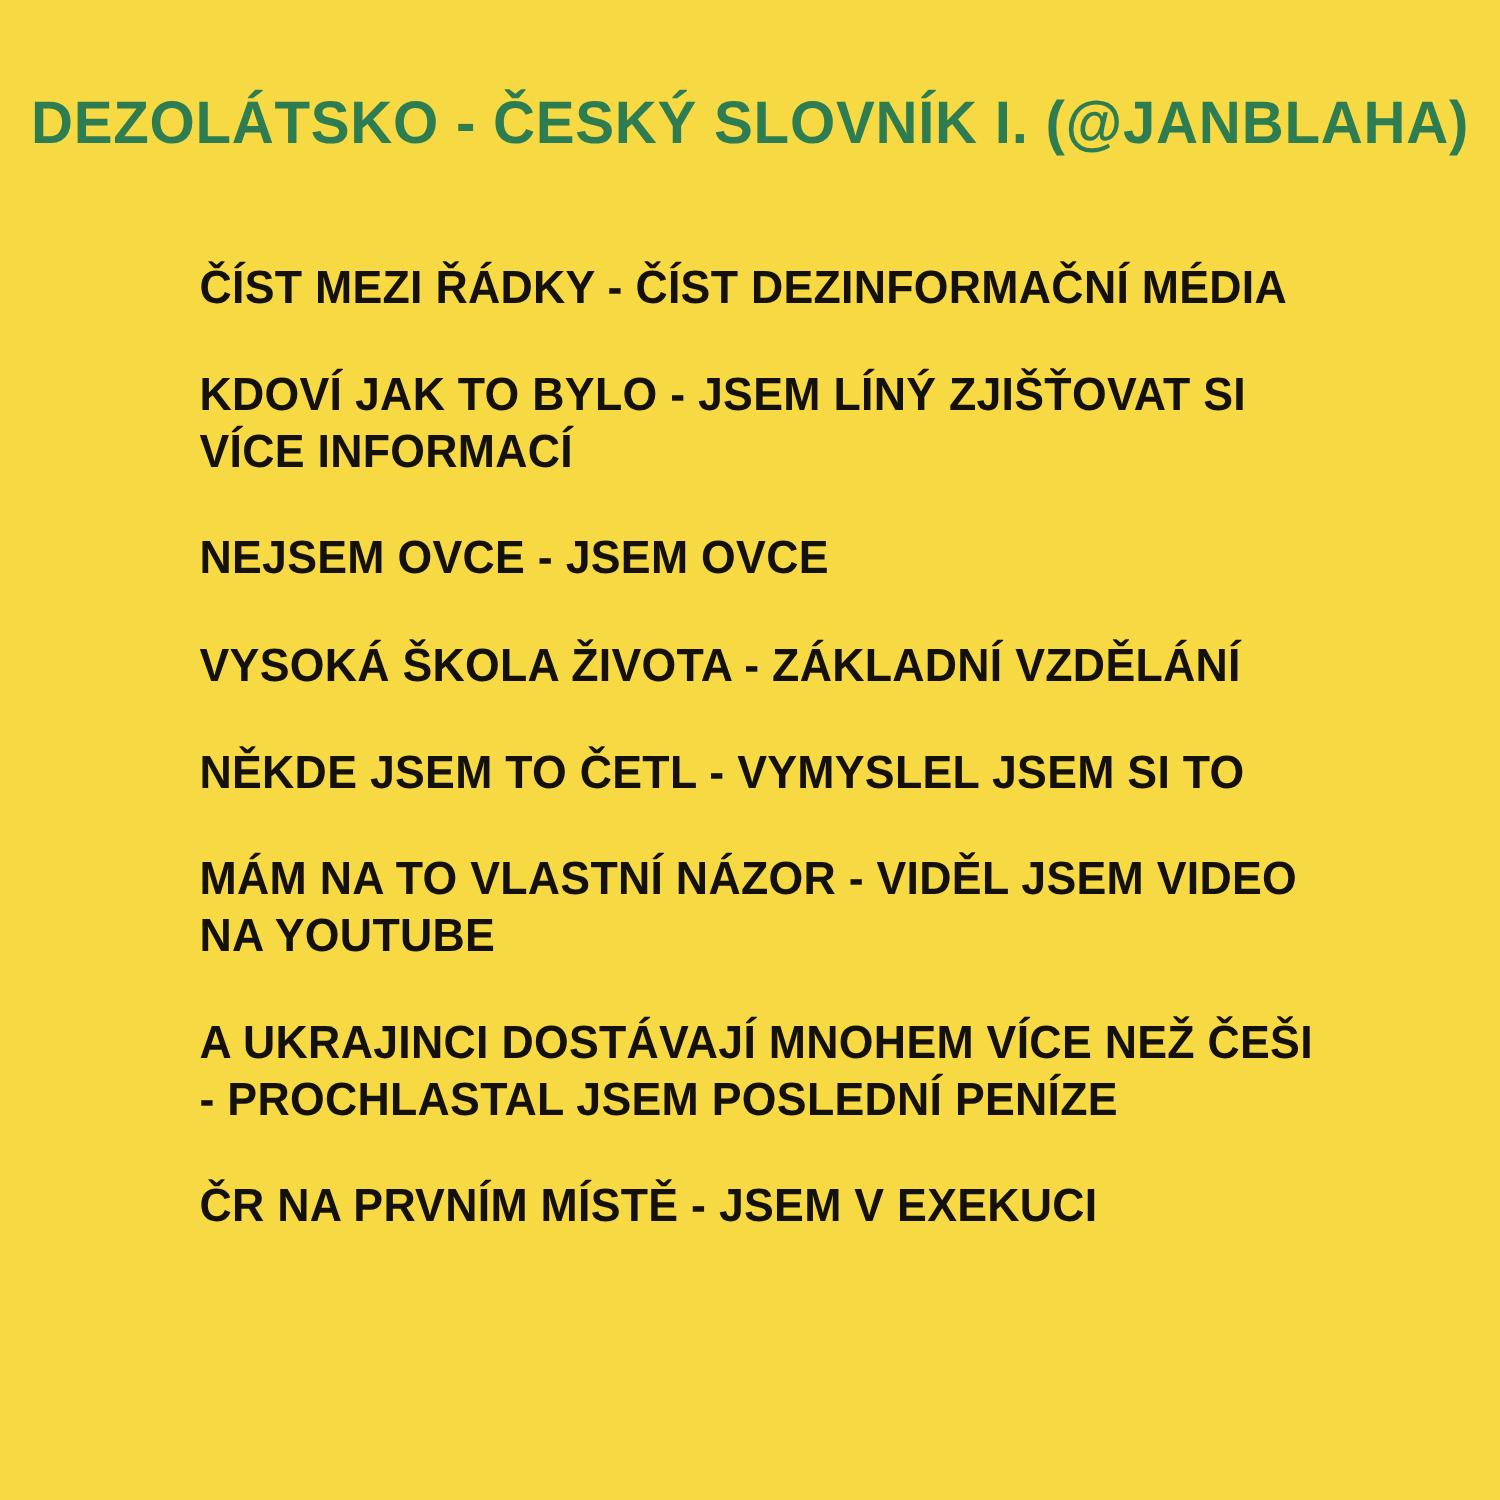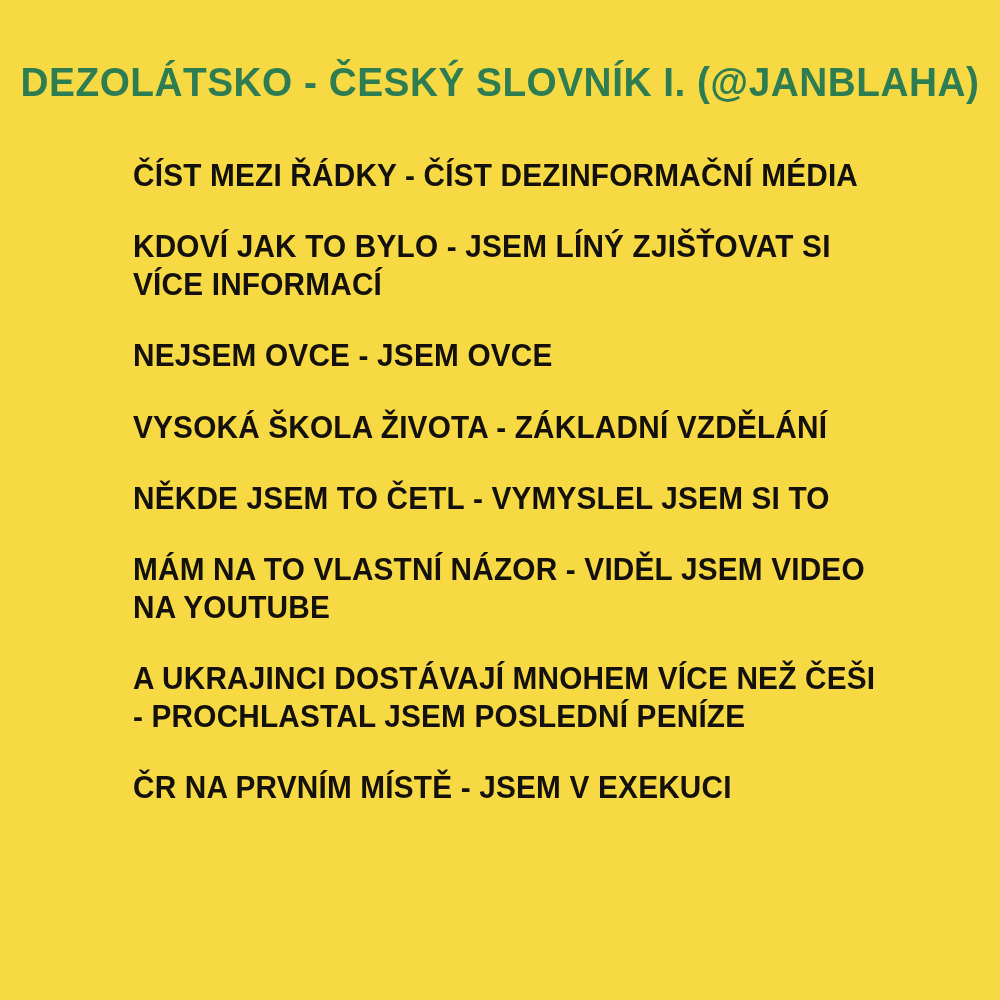--- a/index.html
+++ b/index.html
@@ -30,21 +30,21 @@
     color: #2E7D52;
     font-weight: bold;
     font-size: 40px;
     letter-spacing: 0.5px;
     font-stretch: condensed;
     transform: scaleX(0.97);
     white-space: nowrap;
   }
   .entries {
     position: absolute;
-    top: 157px;
+    top: 173px;
     left: 133px;
     width: 790px;
   }
   .entry {
     color: #14110D;
     font-weight: bold;
     font-size: 31px;
     line-height: 1.23;
     margin-bottom: 33px;
     letter-spacing: 0.2px;

